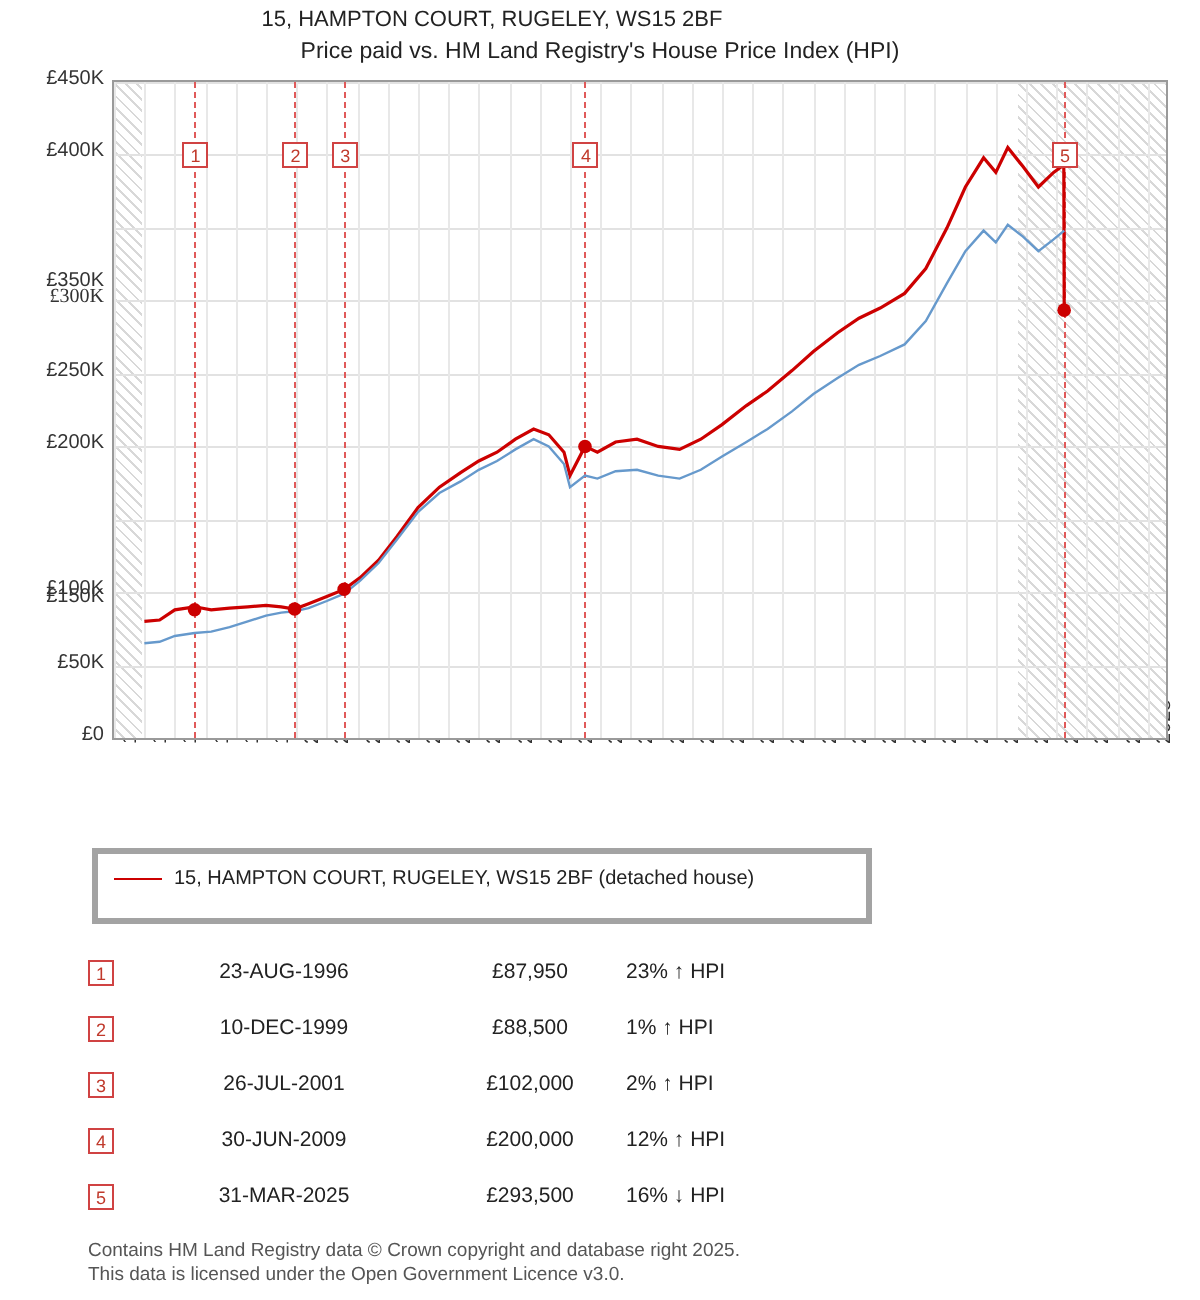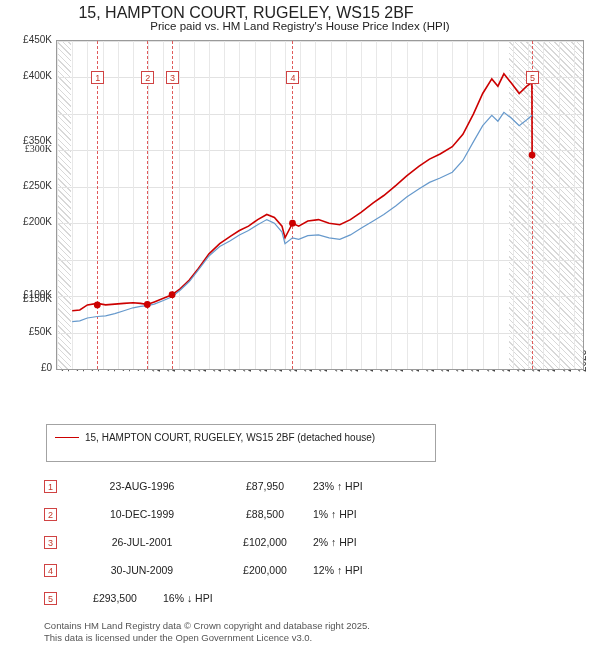--- a/index.html
+++ b/index.html
@@ -8,21 +8,21 @@
     background:#ffffff;
     font-family:"Liberation Sans", sans-serif;
     color:#333333;
     overflow:hidden;
   }
   .wrap{position:relative;width:600px;height:650px;}
 
   
   .title{
     position:absolute;top:4px;left:0;width:492px;
-    text-align:center;font-size:16px;color:#222;
+    text-align:center;font-size:11px;color:#222;
   }
   .subtitle{
     position:absolute;top:20px;left:0;width:600px;
     text-align:center;font-size:11.5px;color:#222;
   }
 
   
   .plot{
     position:absolute;
     left:56px;top:40px;width:528px;height:330px;
@@ -67,21 +67,21 @@
     position:absolute;
     font-size:10px;color:#333;
     transform:rotate(-90deg);
     transform-origin:left top;
     white-space:nowrap;
   }
 
   
   .legend{
     position:absolute;left:46px;top:424px;width:390px;height:38px;
-    border:1px solid #a3a3a3;background:#fff;box-sizing:border-box;
+    border:3px solid #a3a3a3;background:#fff;box-sizing:border-box;
     padding:5px 8px;
   }
   .legrow{display:flex;align-items:center;height:14px;font-size:10px;color:#222;}
   .legline{width:24px;height:0;border-top:1.6px solid #cc0000;margin-right:6px;}
   .legline.blue{border-top-color:#6699cc;}
 
   
   .tbl{position:absolute;left:44px;top:472px;width:400px;font-size:10.5px;color:#222;}
   .trow{display:flex;align-items:center;height:28px;}
   .tnum{
@@ -259,20 +259,21 @@
       <span class="thpi">2% ↑ HPI</span>
     </div>
     <div class="trow">
       <span class="tnum">4</span>
       <span class="tdate">30-JUN-2009</span>
       <span class="tprice">£200,000</span>
       <span class="thpi">12% ↑ HPI</span>
     </div>
     <div class="trow">
       <span class="tnum">5</span>
+      <span class="tdate">31-MAR-2025</span>
       <span class="tprice">£293,500</span>
       <span class="thpi">16% ↓ HPI</span>
     </div>
   </div>
 
   <div class="footer">
     <div>Contains HM Land Registry data © Crown copyright and database right 2025.</div>
     <div>This data is licensed under the Open Government Licence v3.0.</div>
   </div>
 </div>

